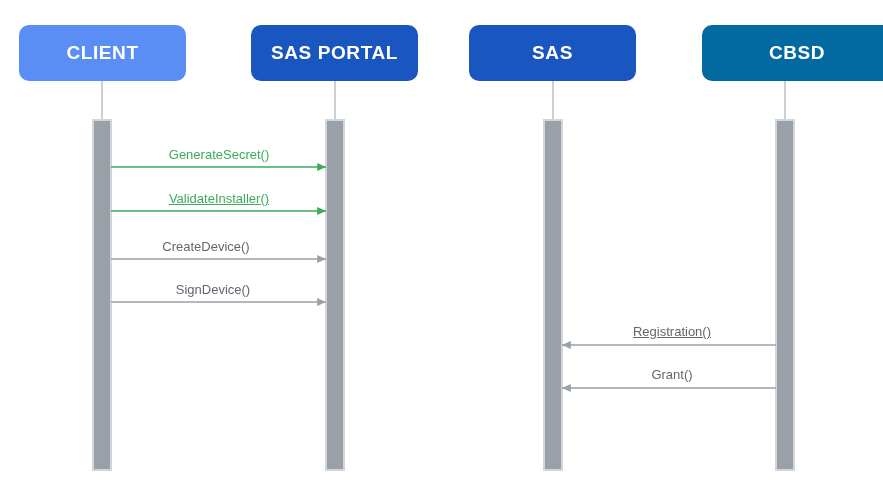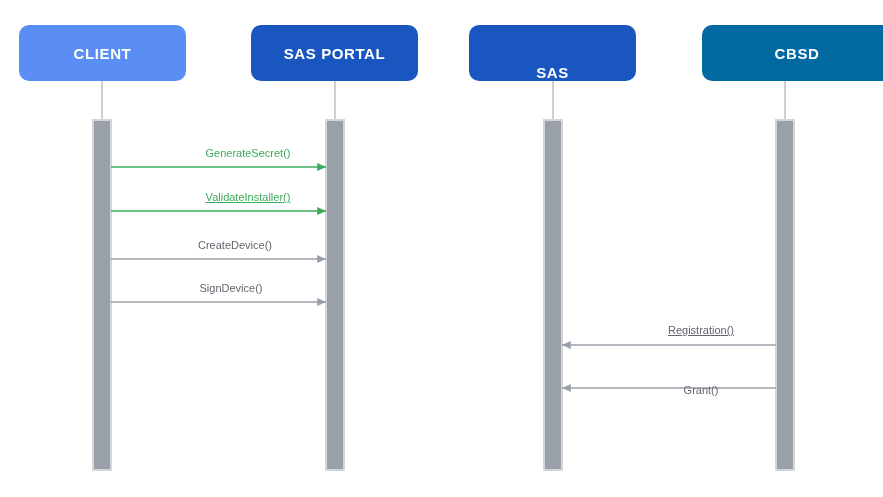--- a/index.html
+++ b/index.html
@@ -28,32 +28,31 @@
   .participant-box {
     position: absolute;
     border-radius: 10px;
     display: flex;
     align-items: center;
     justify-content: center;
     box-sizing: border-box;
     color: #ffffff;
     font-weight: bold;
     letter-spacing: 0.6px;
-    font-size: 15px;
+    font-size: 19px;
     font-family: "Liberation Sans", sans-serif;
     user-select: none;
   }
   .msg-label {
     position: absolute;
-    font-size: 11px;
+    font-size: 13px;
     font-family: "Liberation Sans", sans-serif;
     white-space: nowrap;
     transform: translateX(-50%);
     user-select: none;
-    margin-left: 29px;
   }
   .msg-label.green { color: #3cab5a; }
   .msg-label.gray  { color: #62666d; }
 </style>
 </head>
 <body>
 
 <div id="diagram">
 
   <svg class="svg-layer" id="svg-layer" viewBox="0 0 883 497" xmlns="http://www.w3.org/2000/svg">
@@ -90,30 +89,30 @@
       </g>
   </svg>
 
   <div id="participants-layer">
       <div class="participant-box" style="left: 19px; top: 25px; width: 167px; height: 56px; background: rgb(91, 142, 244);">
         <span>CLIENT</span>
       </div>
       <div class="participant-box" style="left: 251px; top: 25px; width: 167px; height: 56px; background: rgb(26, 86, 192);">
         <span>SAS PORTAL</span>
       </div>
-      <div class="participant-box" style="left: 469px; top: 25px; width: 167px; height: 56px; background: rgb(26, 86, 192); align-items: flex-end;">
+      <div class="participant-box" style="left: 469px; top: 25px; width: 167px; height: 56px; background: rgb(26, 86, 192);">
         <span>SAS</span>
       </div>
       <div class="participant-box" style="left: 702px; top: 25px; width: 190px; height: 56px; background: #0369a1;">
         <span>CBSD</span>
       </div>
     </div>
 
   <div id="labels-layer">
       <div class="msg-label green" style="left: 219px; top: 147px;">GenerateSecret()</div>
       <div class="msg-label green" style="left: 219px; top: 191px; text-decoration: underline;">ValidateInstaller()</div>
       <div class="msg-label gray" style="left: 206px; top: 239px;">CreateDevice()</div>
-      <div class="msg-label gray" style="left: 202px; top: 282px; text-align: center;">SignDevice()</div>
+      <div class="msg-label gray" style="left: 213px; top: 282px; text-align: center;">SignDevice()</div>
       <div class="msg-label gray" style="left: 672px; top: 324px; text-decoration: underline;">Registration()</div>
-      <div class="msg-label gray" style="left: 672px; top: 384px;">Grant()</div>
+      <div class="msg-label gray" style="left: 672px; top: 367px;">Grant()</div>
     </div>
 
 </div>
 
 </body></html>

